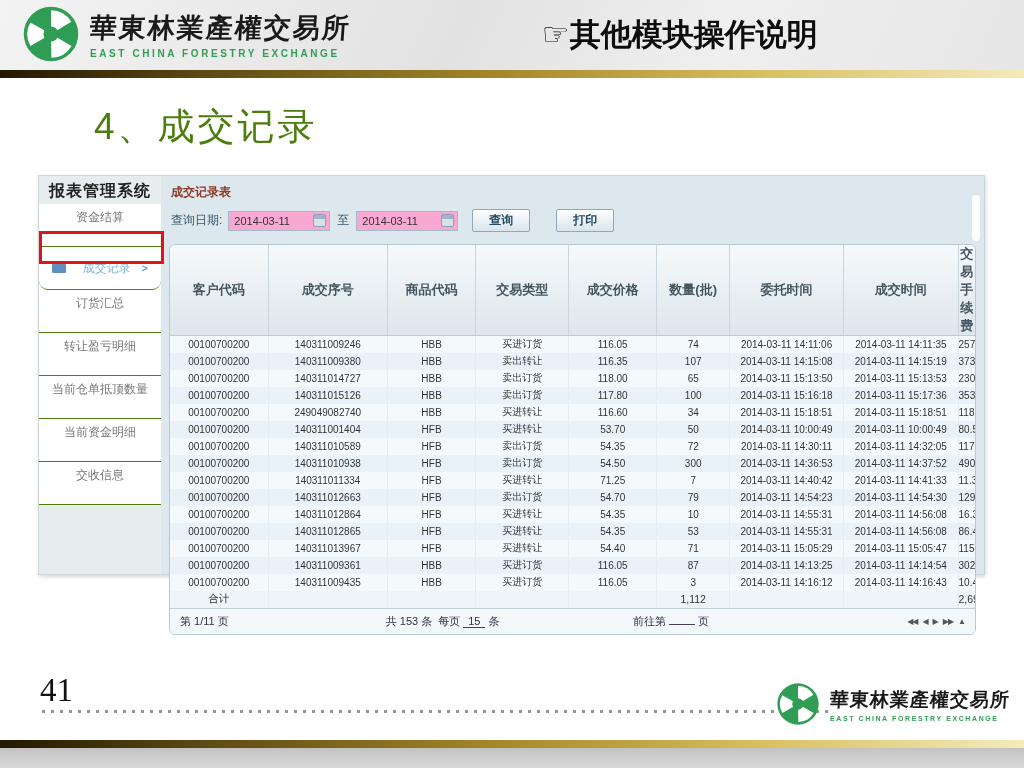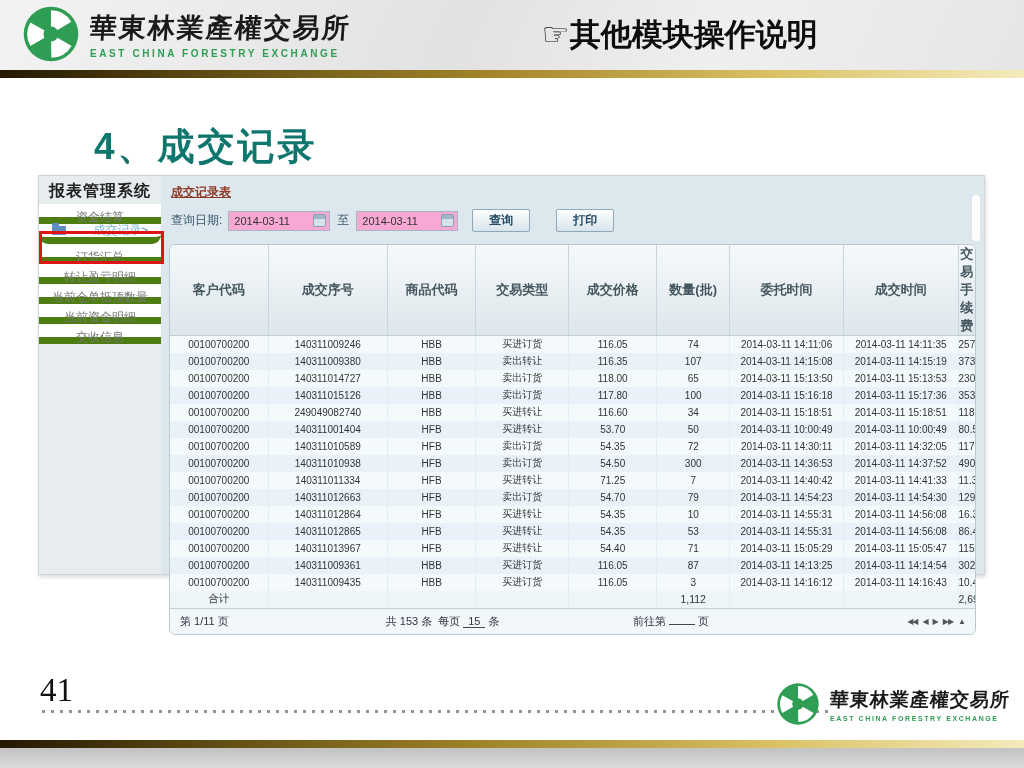--- a/index.html
+++ b/index.html
@@ -18,40 +18,40 @@
   .brand-en { font-size:10px; font-weight:bold; color:#2f9e54; letter-spacing:2.6px; margin-top:2px; }
   .section-title { position:absolute; left:542px; top:14px; font-size:31px; font-weight:bold; color:#0d0d0d; }
   .gold { position:absolute; left:0; width:1024px; height:8px;
           background:linear-gradient(to right,#231803 0%,#5d4a13 20%,#a38629 48%,#d9c062 75%,#f4ebbc 100%); }
   .gold.top { top:70px; }
   .gold.bottom { top:740px; }
   .gray-strip { position:absolute; left:0; top:748px; width:1024px; height:20px;
                 background:linear-gradient(#c2c2c2,#dadada); }
 
   
-  .heading { position:absolute; left:94px; top:122px; font-size:37px; font-weight:bold; color:#0f766e; letter-spacing:3px; }
+  .heading { position:absolute; left:94px; top:102px; font-size:37px; font-weight:normal; color:#4d7c0f; letter-spacing:3px; }
 
   
   .app { position:absolute; left:38px; top:175px; width:947px; height:400px;
          background:#dde7ee; border:1px solid #ccd5da; box-shadow:1px 2px 4px rgba(0,0,0,.15); }
   .sidebar { position:absolute; left:0; top:0; width:122px; height:100%; background:#e7ecef; }
   .sidebar-title { height:28px; padding:5px 0 0 10px; font-size:16px; font-weight:bold; color:#222; letter-spacing:1px; }
   .menu { list-style:none; background:#fff; width:122px; }
-  .menu li { height:20px; line-height:27px; font-size:12px; color:#777; text-align:center;
-             border-bottom:7px solid #4d7c0f; cursor:pointer; }
-  .menu li.sel { display:flex; align-items:center; padding:0 13px; color:#7ab4d2; text-align:right;border-radius:9px; }
+  .menu li { height:43px; line-height:27px; font-size:12px; color:#777; text-align:center;
+             border-bottom:1px solid #4d7c0f; cursor:pointer; }
+  .menu li.sel { display:flex; align-items:center; padding:0 13px; color:#7ab4d2; text-align:center;border-radius:9px; }
   .menu li.sel .lbl { flex:1; margin-left:6px; }
   .menu li.sel .arrow { color:#6aa6c9; font-size:11px; font-weight:bold; }
   .folder { display:inline-block; width:14px; height:9px; background:#5f8fc0; border-radius:1px; position:relative; }
   .folder::before { content:""; position:absolute; left:0; top:-3px; width:7px; height:3px; background:#5f8fc0;
                     border-radius:1px 1px 0 0; }
   .red-box { position:absolute; left:0px; top:55px; width:125px; height:33px; border:3px solid #df1414; z-index:5; }
 
   .content { position:absolute; left:122px; top:0; right:0; bottom:0; }
-  .panel-title { margin:8px 0 0 10px; font-size:12px; font-weight:bold; color:#8c3a26;text-decoration:underline; }
+  .panel-title { margin:8px 0 0 10px; font-size:12px; font-weight:bold; color:#8c3a26; }
   .query-bar { display:flex; align-items:center; margin:8px 0 0 10px; font-size:12px; color:#35576b; position:relative; }
   .q-label { margin-right:6px; }
   .date-input { display:flex; align-items:center; justify-content:space-between; width:102px; height:20px;
                 background:#f9a8d4; border:1px solid #a4b8c5; padding:0 3px 0 5px; font-size:11px; color:#333; }
   .cal { display:inline-block; width:13px; height:13px; background:linear-gradient(#9fb6c6 0 4px,#d5e2ea 4px);
          border:1px solid #8aa2b2; border-radius:2px; }
   .to { margin:0 7px; }
   .btn { width:58px; height:23px; margin-left:14px; border:1px solid #8fa8ba; border-radius:2px;
          background:linear-gradient(#feffff,#d8e4ec); font-size:12px; font-weight:bold; color:#234a63; cursor:pointer; }
   .btn.print { margin-left:26px; }

